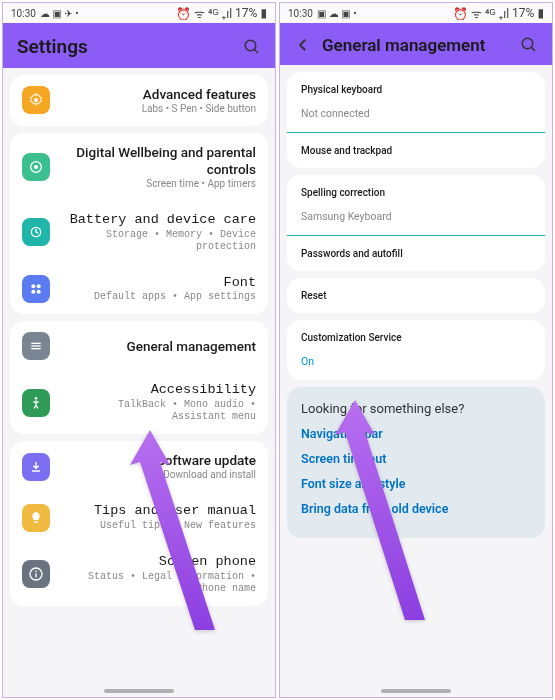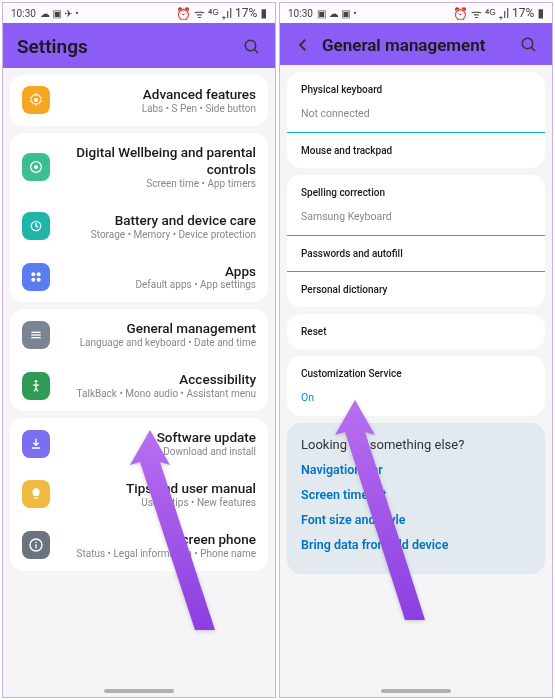--- a/index.html
+++ b/index.html
@@ -66,21 +66,21 @@
   margin: 7px 7px;
   border-radius: 14px;
 }
 .item {
   display: flex;
   align-items: center;
   padding: 11px 12px;
   gap: 12px;
   text-align: right;
 }
-.item + .item { border-top: 0; }
+.item + .item { border-top: 0; font-family: Liberation Mono, monospace; }
 .icon-box {
   width: 28px; height: 28px;
   border-radius: 8px;
   display: flex;
   align-items: center;
   justify-content: center;
   flex-shrink: 0;
 }
 .icon-box svg { width: 16px; height: 16px; }
 .item-text { flex: 1; }
@@ -217,38 +217,37 @@
       <div class="item">
         <div class="icon-box" style="background:#5b7cf0">
             <svg viewBox="0 0 24 24" fill="#fff">
               <circle cx="8" cy="8" r="3"></circle>
               <circle cx="16" cy="8" r="3"></circle>
               <circle cx="8" cy="16" r="3"></circle>
               <circle cx="16" cy="16" r="3"></circle>
             </svg>
           </div>
         <div class="item-text">
-          <div class="item-title">Apps</div>
+          <div class="item-title">Font</div>
           <div class="item-sub">Default apps • App settings</div>
         </div>
       </div>
     </div>
 
     <div class="group">
       <div class="item">
         <div class="icon-box" style="background:#7a8594">
             <svg viewBox="0 0 24 24" fill="#fff">
               <rect x="5" y="7" width="14" height="2"></rect>
               <rect x="5" y="11" width="14" height="2"></rect>
               <rect x="5" y="15" width="14" height="2"></rect>
             </svg>
           </div>
         <div class="item-text">
           <div class="item-title">General management</div>
-          <div class="item-sub">Language and keyboard • Date and time</div>
         </div>
       </div>
       <div class="item">
         <div class="icon-box" style="background:#2e9b57">
             <svg viewBox="0 0 24 24" fill="#fff">
               <circle cx="12" cy="5" r="2"></circle>
               <path d="M12 8v8m-4-6l4 2 4-2m-4 6l-3 4m3-4l3 4" stroke="#fff" stroke-width="2" fill="none"></path>
             </svg>
           </div>
         <div class="item-text">
@@ -352,23 +351,20 @@
     </div>
 
     <div class="group-flat">
       <div class="ritem">
         <div class="ritem-title">Spelling correction</div>
         <div class="ritem-sub">Samsung Keyboard</div>
       </div>
       <div class="ritem">
         <div class="ritem-title">Passwords and autofill</div>
       </div>
-      <div class="ritem">
-        <div class="ritem-title">Personal dictionary</div>
-      </div>
     </div>
 
     <div class="group-flat">
       <div class="ritem">
         <div class="ritem-title">Reset</div>
       </div>
     </div>
 
     <div class="group-flat">
       <div class="ritem">

